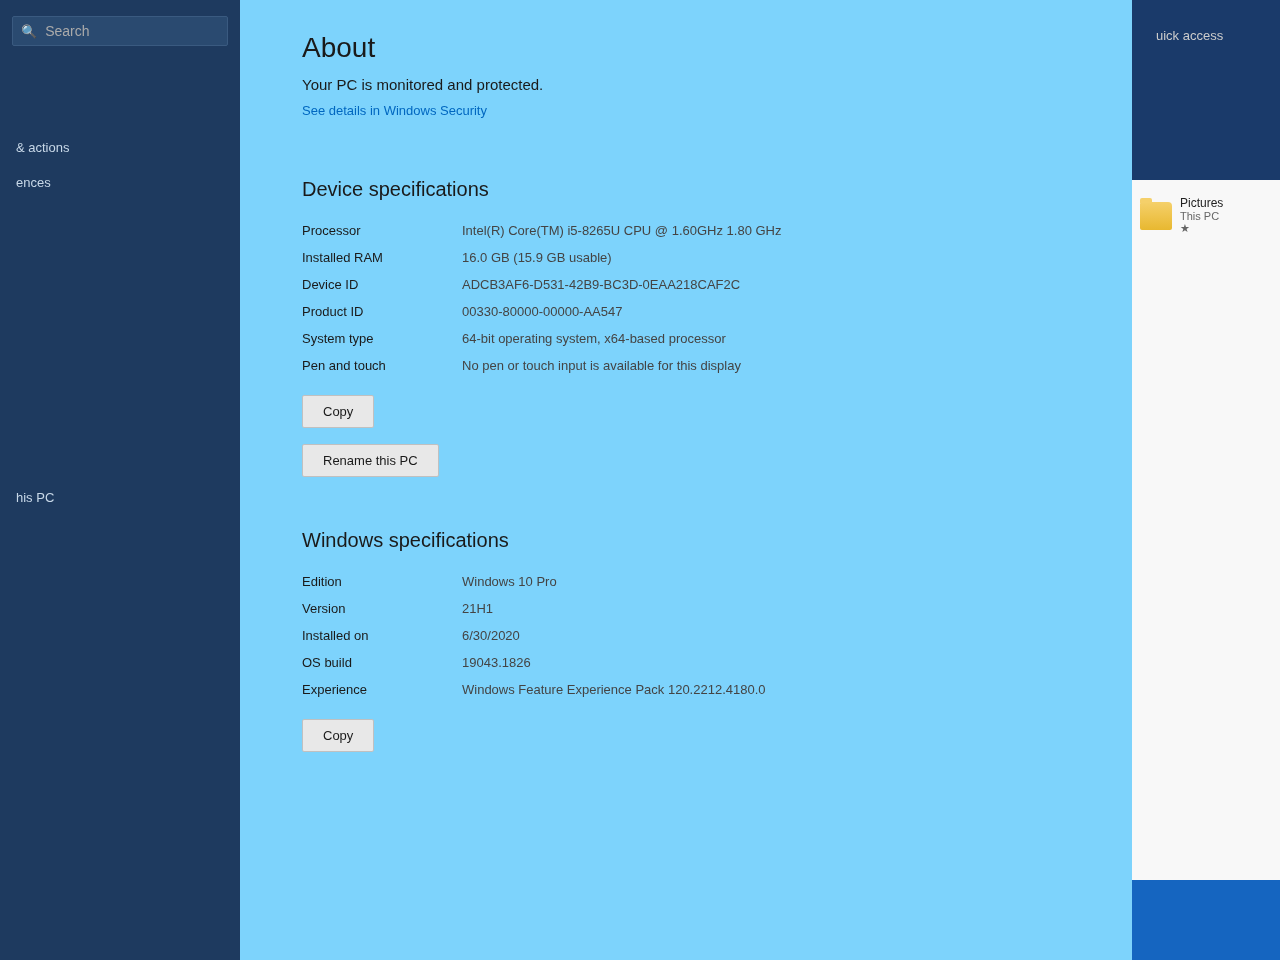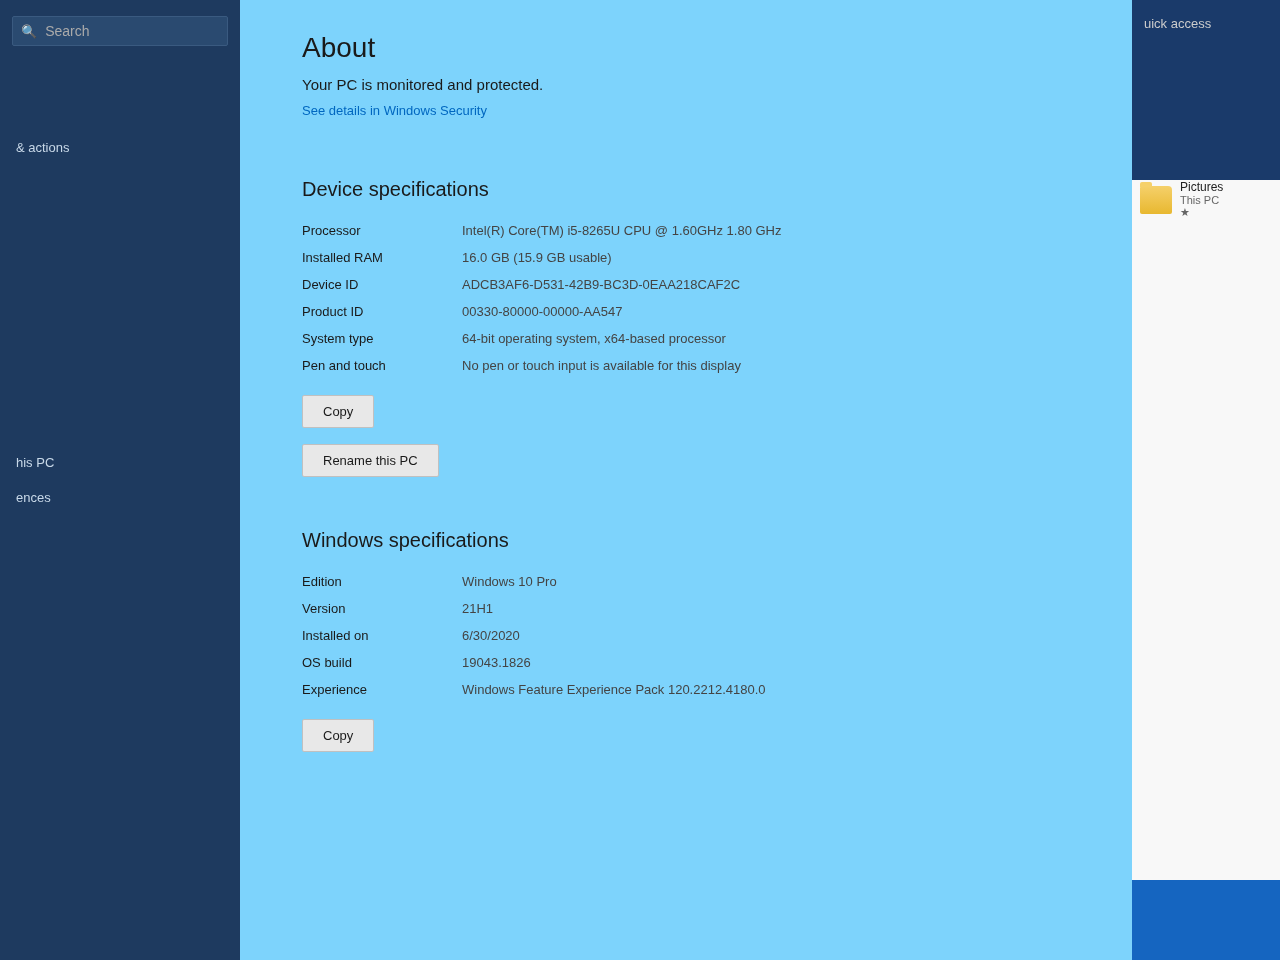--- a/index.html
+++ b/index.html
@@ -152,34 +152,34 @@
       width: 148px;
       min-width: 148px;
       height: 100%;
       background: #1a3a6a;
       display: flex;
       flex-direction: column;
     }
 
     .right-panel-top {
       background: #1a3a6a;
-      padding: 8px;
+      padding: 20px;
       height: 180px;
     }
 
     .quick-access-label {
       color: #ccc;
       font-size: 13px;
       padding: 8px 4px;
     }
 
     .right-panel-bottom {
       flex: 1;
       background: #f8f8f8;
-      padding: 0 8px;
+      padding: 16px 8px;
       display: flex;
       flex-direction: column;
       gap: 8px;
     }
 
     .file-item {
       display: flex;
       align-items: center;
       gap: 8px;
       cursor: pointer;
@@ -230,25 +230,25 @@
 
 <div class="sidebar">
   <div class="sidebar-search">
     <span class="search-icon-svg">🔍</span>
     <input type="text" placeholder="Search" style="">
   </div>
   <div class="sidebar-items">
     <div class="sidebar-item actions">
       <span>&amp; actions</span>
     </div>
+    <div class="sidebar-item ences">
+      <span>ences</span>
+    </div>
     <div class="sidebar-item this-pc">
       <span>his PC</span>
-    </div>
-    <div class="sidebar-item ences">
-      <span>ences</span>
     </div>
   </div>
 </div>
 
 <div class="main">
   <h1 class="about-title">About</h1>
   <p class="protection-status">Your PC is monitored and protected.</p>
   <a class="security-link">See details in Windows Security</a>
 
   <h2 class="section-title">Device specifications</h2>

